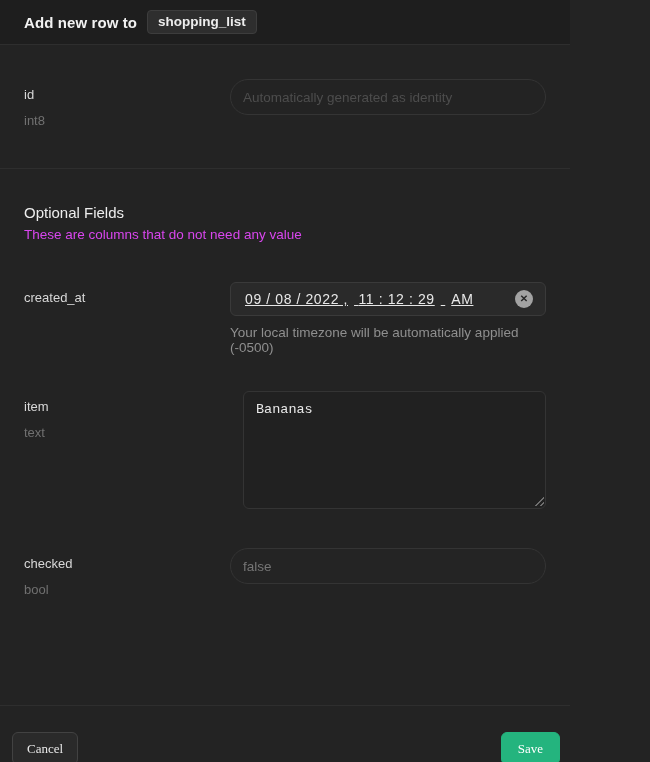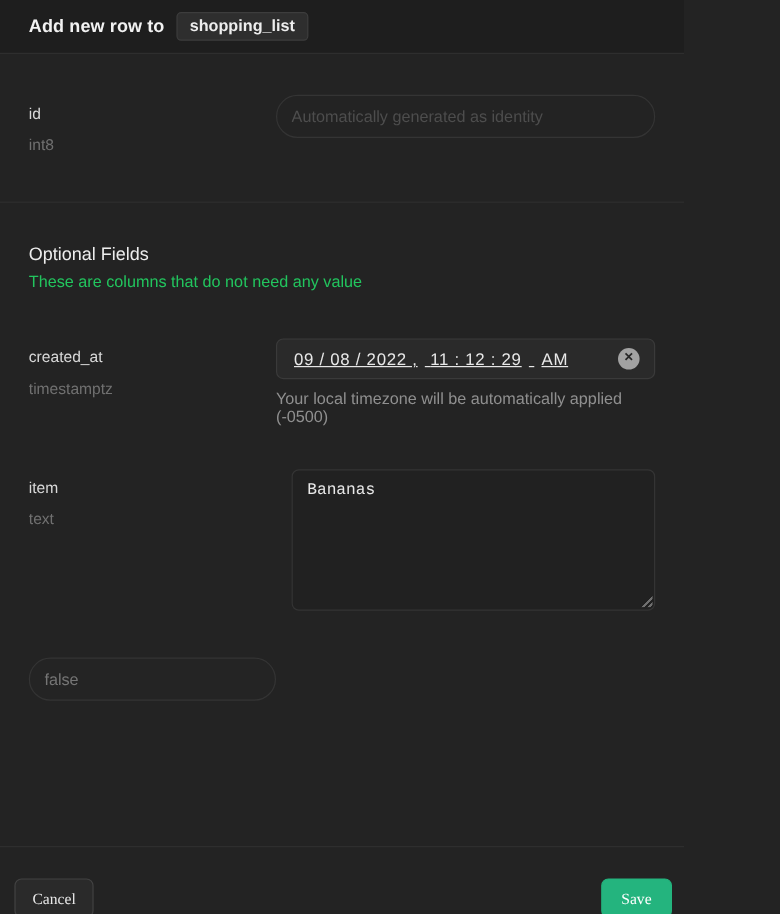--- a/index.html
+++ b/index.html
@@ -43,21 +43,21 @@
   .field-name { font-size: 13px; color: #d8d8d8; line-height: 1.2; }
   .field-type { font-size: 13px; color: #707070; margin-top: 10px; line-height: 1.2; }
 
   .row-id { margin-top: 34px; }
   .section-divider {
     height: 1px; background: #2e2e2e;
     margin-top: 40px;
   }
   .section-head { padding: 35px 24px 0; }
   .section-title { font-size: 15px; font-weight: 500; color: #ededed; }
-  .section-subtitle { font-size: 13.5px; color: #22c55e; margin-top: 6px; }
+  .section-subtitle { font-size: 13.5px; color: #d946ef; margin-top: 6px; }
 
   .row-created { margin-top: 40px; }
   .row-item { margin-top: 36px; gap: 13px; }
   .row-checked { margin-top: 39px; }
 
   
   .text-input {
     width: 100%; height: 36px;
     background: #242424;
     border: 1px solid #343434;
@@ -175,21 +175,20 @@
   <div class="section-divider"></div>
 
   <div class="section-head">
     <div class="section-title">Optional Fields</div>
     <div class="section-subtitle">These are columns that do not need any value</div>
   </div>
 
   <div class="row row-created">
     <div class="label-col">
       <div class="field-name">created_at</div>
-      <div class="field-type">timestamptz</div>
     </div>
     <div class="input-col">
       <div class="datetime-input">
         <span class="dt-text">
           <span class="dt-seg">09 / 08 / 2022 ,</span>
           <span class="dt-seg">11 : 12 : 29</span>
           <span class="dt-meridiem">AM</span>
         </span>
         <button class="clear-btn">
           <span>✕</span>
@@ -204,20 +203,24 @@
       <div class="field-name">item</div>
       <div class="field-type">text</div>
     </div>
     <div class="input-col textarea-wrap">
       <textarea class="item-textarea" style="">Bananas</textarea>
       <div class="resize-handle"></div>
     </div>
   </div>
 
   <div class="row row-checked">
+    <div class="label-col">
+      <div class="field-name">checked</div>
+      <div class="field-type">bool</div>
+    </div>
     <div class="input-col">
       <input class="text-input" type="text" placeholder="false" style="">
     </div>
   </div>
 
   <footer class="panel-footer">
     <button class="btn btn-cancel">Cancel</button>
     <button class="btn btn-save">Save</button>
   </footer>
 

